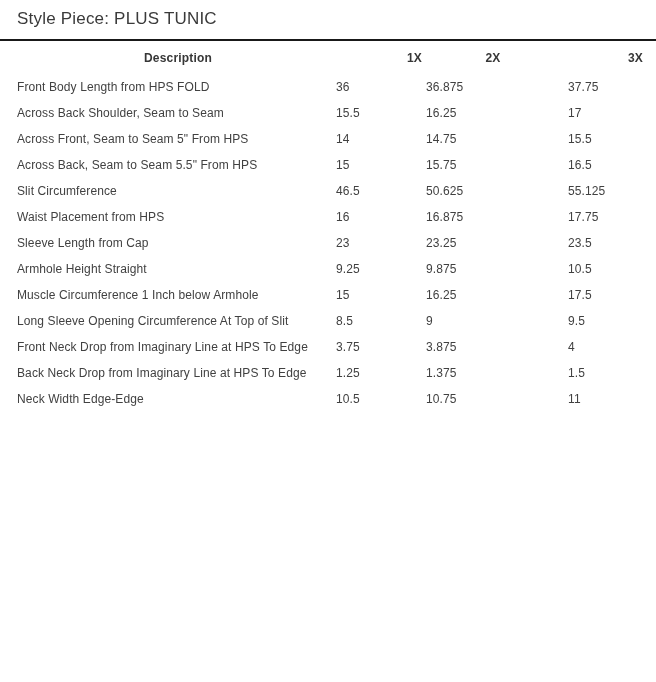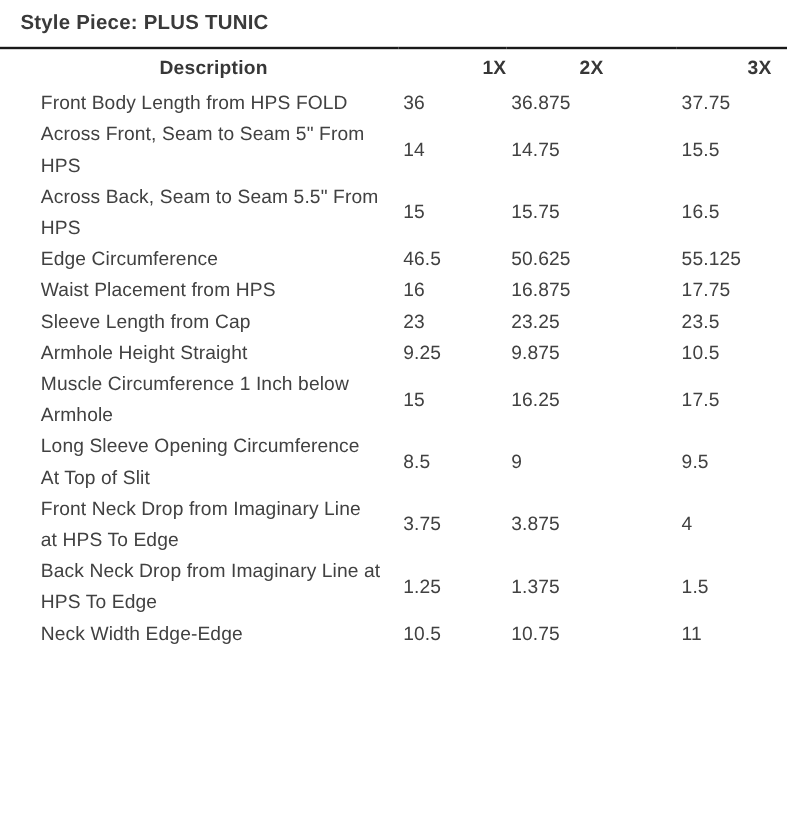--- a/index.html
+++ b/index.html
@@ -15,30 +15,30 @@
     font-family: "Liberation Sans", sans-serif;
     color: #414141;
     overflow: hidden;
   }
   .title-bar {
     box-sizing: border-box;
     height: 39px;
     padding: 9px 0 0 17px;
     font-size: 17px;
     line-height: 20px;
-    font-weight: 700;
+    font-weight: 400;
     color: #3a3a3a;
     letter-spacing: 0.2px;
   }
   table.size-chart {
     width: 656px;
     border-collapse: collapse;
     table-layout: fixed;
     border-top: 2px solid #191919;
-    font-size: 16px;
+    font-size: 12px;
   }
   col.c-desc { width: 332px; }
   col.c-x1   { width: 90px;  }
   col.c-x2   { width: 142px; }
   col.c-x3   { width: 92px;  }
   thead th {
     font-weight: 700;
     color: #373737;
     line-height: 26px;
     padding: 4px 0 3px 0;
@@ -49,21 +49,21 @@
   th.h-x2   { text-align: center; }
   th.h-x3   { text-align: right; padding-right: 13px; }
   tbody td {
     line-height: 26px;
     vertical-align: middle;
     padding: 0;
     color: #414141;
     letter-spacing: 0.1px;
   }
   td.desc {
-    padding-left: 34px;
+    padding-left: 17px;
     padding-right: 15px;
     text-align: left;
   }
   td.val {
     padding-left: 4px;
     text-align: left;
     white-space: nowrap;
     margin-left: 46px;
   }
 </style>
@@ -91,33 +91,39 @@
     </thead>
     <tbody>
 
     <tr>
           <td class="desc">Front Body Length from HPS FOLD</td>
           <td class="val v1">36</td>
           <td class="val v2">36.875</td>
           <td class="val v3">37.75</td>
         </tr>
         <tr>
+          <td class="desc">Across Back Shoulder, Seam to Seam</td>
+          <td class="val v1">15.5</td>
+          <td class="val v2">16.25</td>
+          <td class="val v3">17</td>
+        </tr>
+        <tr>
           <td class="desc">Across Front, Seam to Seam 5" From HPS</td>
           <td class="val v1">14</td>
           <td class="val v2">14.75</td>
           <td class="val v3">15.5</td>
         </tr>
         <tr>
           <td class="desc">Across Back, Seam to Seam 5.5" From HPS</td>
           <td class="val v1">15</td>
           <td class="val v2">15.75</td>
           <td class="val v3">16.5</td>
         </tr>
         <tr>
-          <td class="desc">Edge Circumference</td>
+          <td class="desc">Slit Circumference</td>
           <td class="val v1">46.5</td>
           <td class="val v2">50.625</td>
           <td class="val v3">55.125</td>
         </tr>
         <tr>
           <td class="desc">Waist Placement from HPS</td>
           <td class="val v1">16</td>
           <td class="val v2">16.875</td>
           <td class="val v3">17.75</td>
         </tr>

